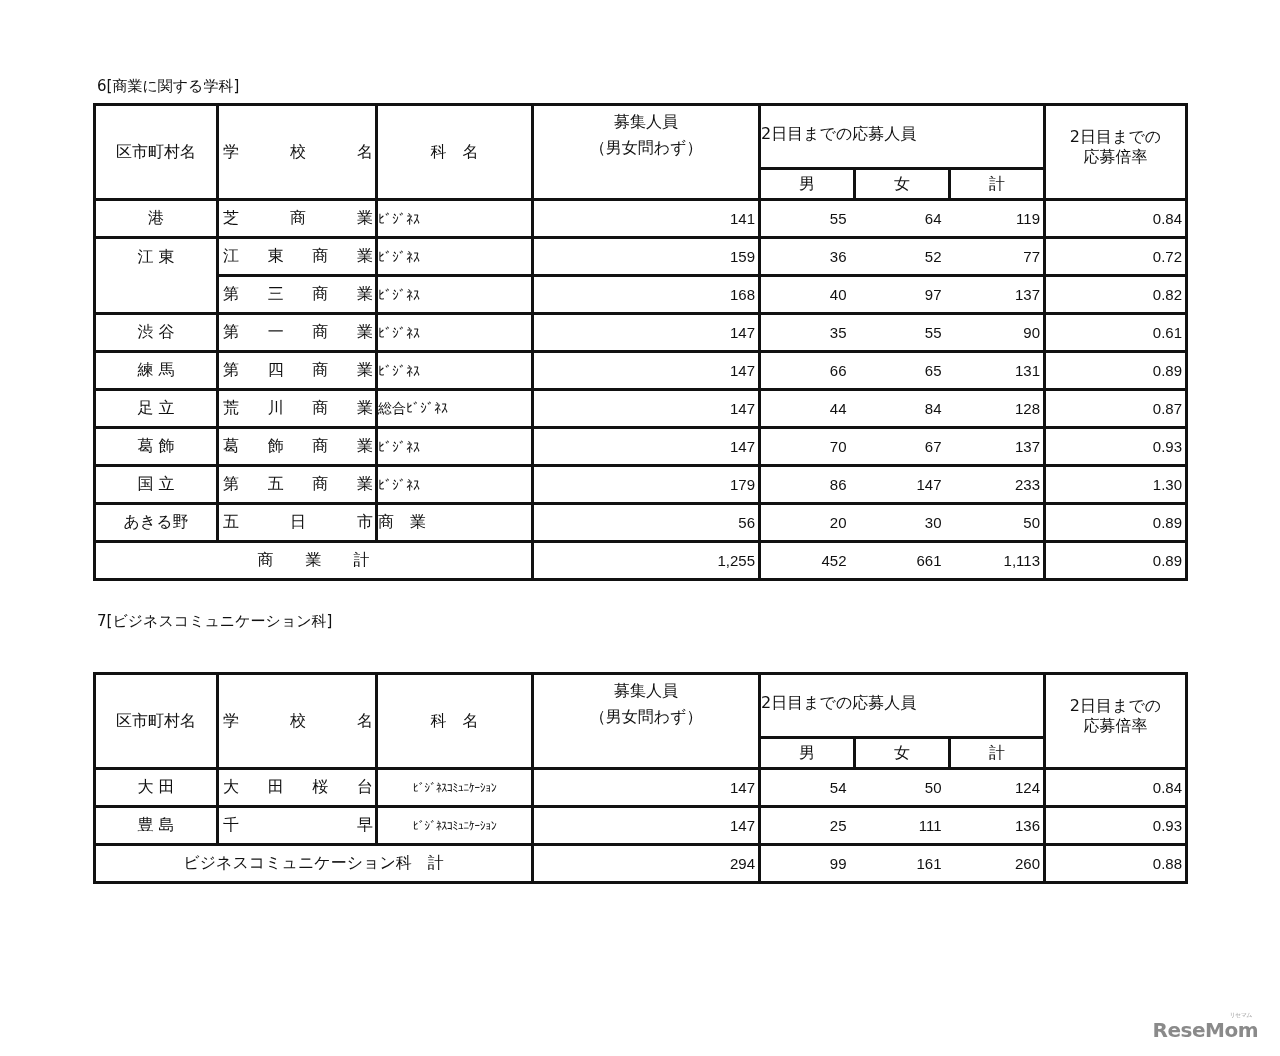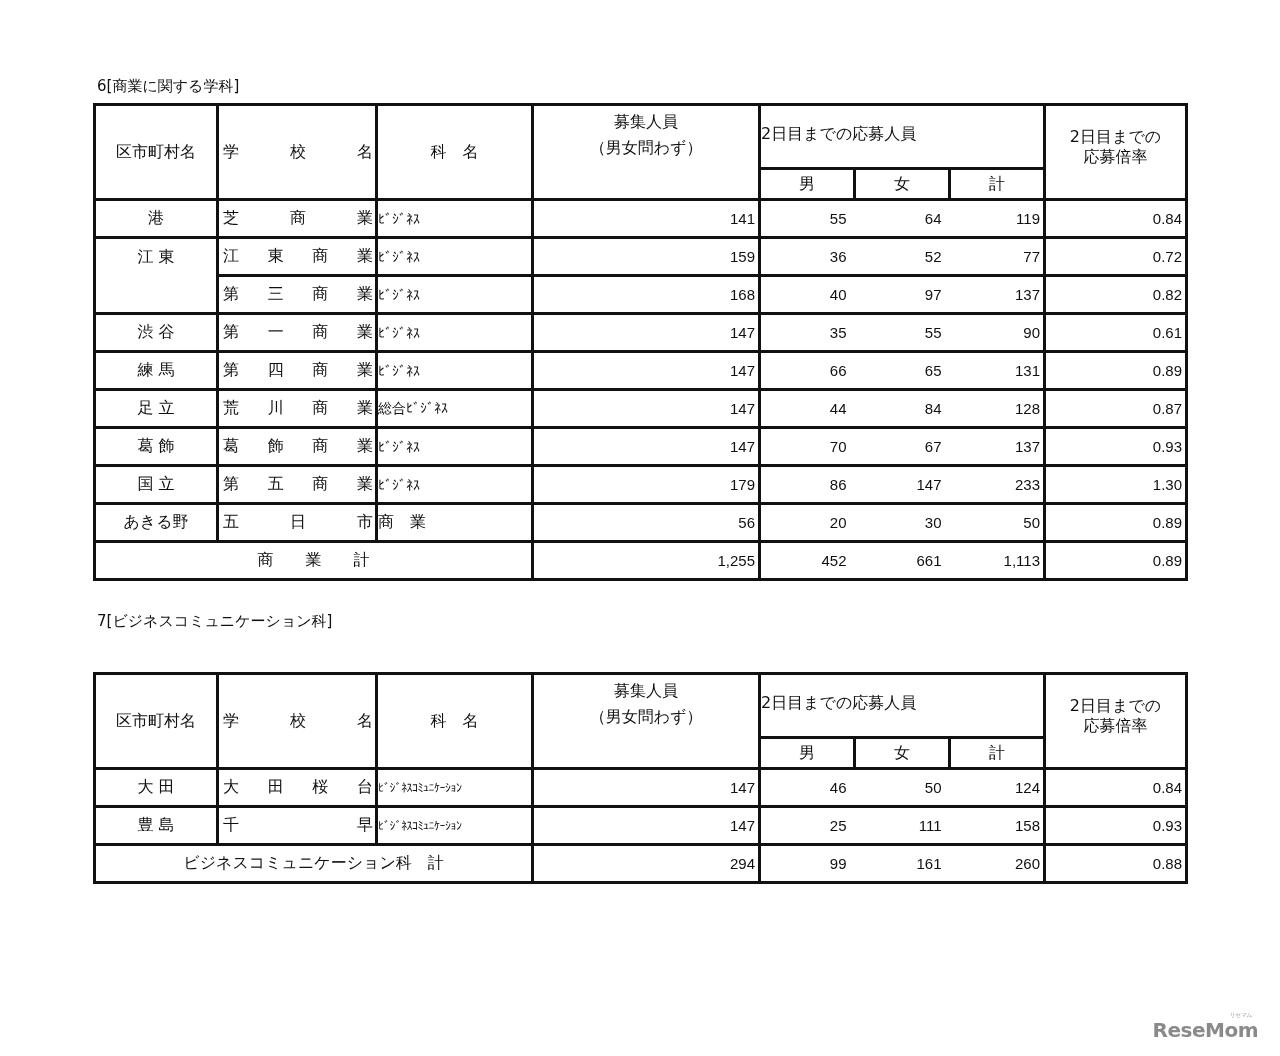--- a/index.html
+++ b/index.html
@@ -5,21 +5,21 @@
   html, body { margin: 0; padding: 0; background: #ffffff; }
   body { width: 1280px; height: 1056px; position: relative; overflow: hidden;
          font-family: "DejaVu Sans", "Liberation Sans", sans-serif; color: #111; }
   .section-title { position: absolute; left: 97px; font-size: 15px; letter-spacing: 0px; }
   table.tbl { position: absolute; left: 93px; border-collapse: collapse; table-layout: fixed; }
   table.tbl td { border: 3px solid #111; padding: 0; font-size: 16px; white-space: nowrap; overflow: hidden; }
   .c { text-align: center; }
   .r { text-align: right; padding-right: 3px !important; font-family: "Liberation Sans Narrow", "Liberation Sans", sans-serif; font-size: 15px !important; }
   .school { display: flex; justify-content: space-between; padding: 0 2px 0 4px; }
   .subj { padding-left: 2px; font-size: 14px !important; }
-  .subj-small { padding-left: 2px; font-size: 12px !important; letter-spacing: -0.5px; }
+  .subj-small { padding-left: 2px; font-size: 12px !important; letter-spacing: -0.5px; text-align: center; }
   .hdr-cap { text-align: center; line-height: 20px; vertical-align: top; padding-top: 6px !important; font-family: Liberation Serif, serif; }
   .hdr-mid { }
   .total-label { text-align: center; letter-spacing: 0; }
   .watermark { position: absolute; right: 22px; bottom: 14px; font-family: "DejaVu Sans", sans-serif;
                font-weight: bold; font-size: 20px; color: #8a8a8a; letter-spacing: -0.5px; margin-top: 17px; }
   .watermark small { position: absolute; right: 6px; top: -7px; font-size: 6px; font-weight: normal; color: #999; }
 </style>
 </head>
 <body>
 
@@ -278,39 +278,39 @@
     <td>
           <div class="school">
       <span>大</span>
       <span>田</span>
       <span>桜</span>
       <span>台</span>
           </div>
         </td>
     <td class="subj-small">ﾋﾞｼﾞﾈｽｺﾐｭﾆｹｰｼｮﾝ</td>
     <td class="r">147</td>
-    <td class="r" style="border-right:none;padding-right:8px !important">46</td>
+    <td class="r" style="border-right:none;padding-right:8px !important">54</td>
     <td class="r" style="border-left:none;border-right:none;padding-right:8px !important">50</td>
     <td class="r" style="border-left:none">124</td>
     <td class="r">0.84</td>
   </tr>
 
   <tr style="height:38px">
     <td class="c">豊 島</td>
     <td>
           <div class="school">
       <span>千</span>
       <span>早</span>
           </div>
         </td>
     <td class="subj-small">ﾋﾞｼﾞﾈｽｺﾐｭﾆｹｰｼｮﾝ</td>
     <td class="r">147</td>
     <td class="r" style="border-right:none;padding-right:8px !important">25</td>
     <td class="r" style="border-left:none;border-right:none;padding-right:8px !important">111</td>
-    <td class="r" style="border-left:none">158</td>
+    <td class="r" style="border-left:none">136</td>
     <td class="r">0.93</td>
   </tr>
 
   <tr style="height:38px">
     <td colspan="3" class="total-label">ビジネスコミュニケーション科　計</td>
     <td class="r">294</td>
     <td class="r" style="border-right:none;padding-right:8px !important">99</td>
     <td class="r" style="border-left:none;border-right:none;padding-right:8px !important">161</td>
     <td class="r" style="border-left:none">260</td>
     <td class="r">0.88</td>

